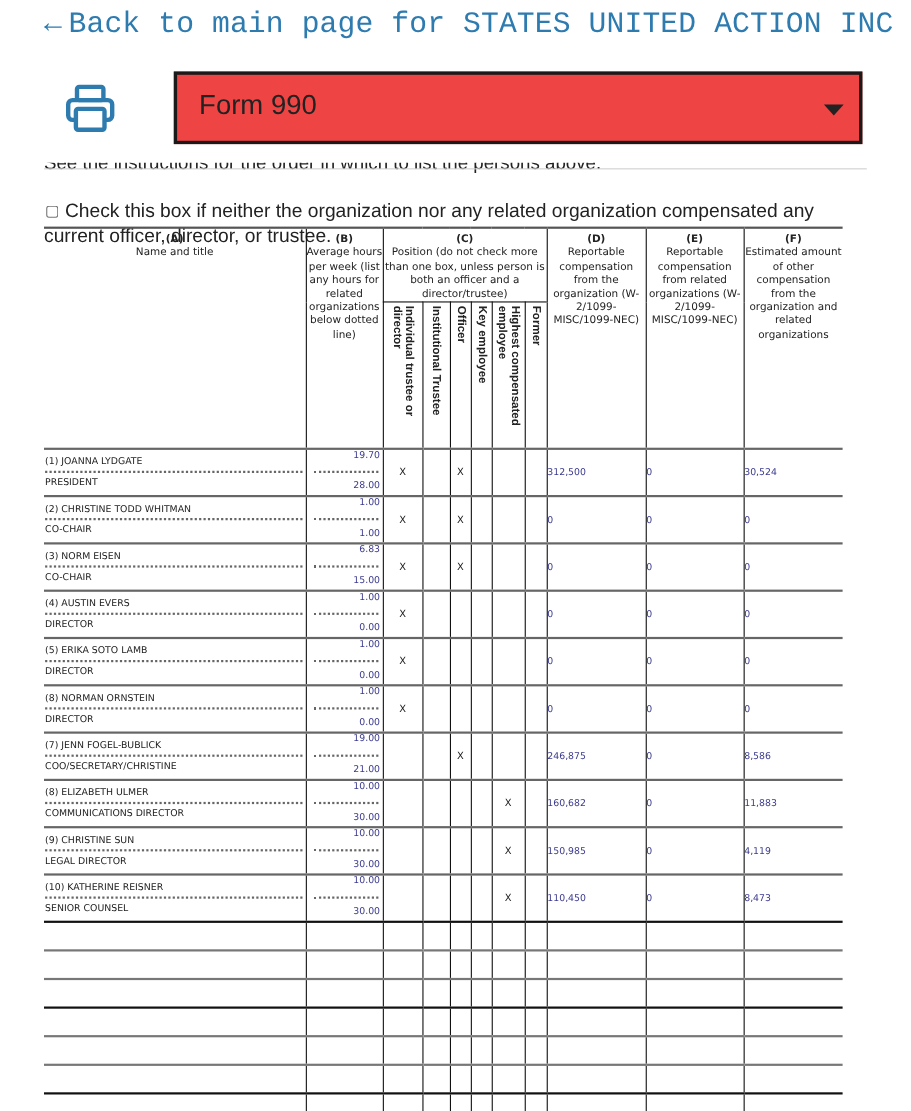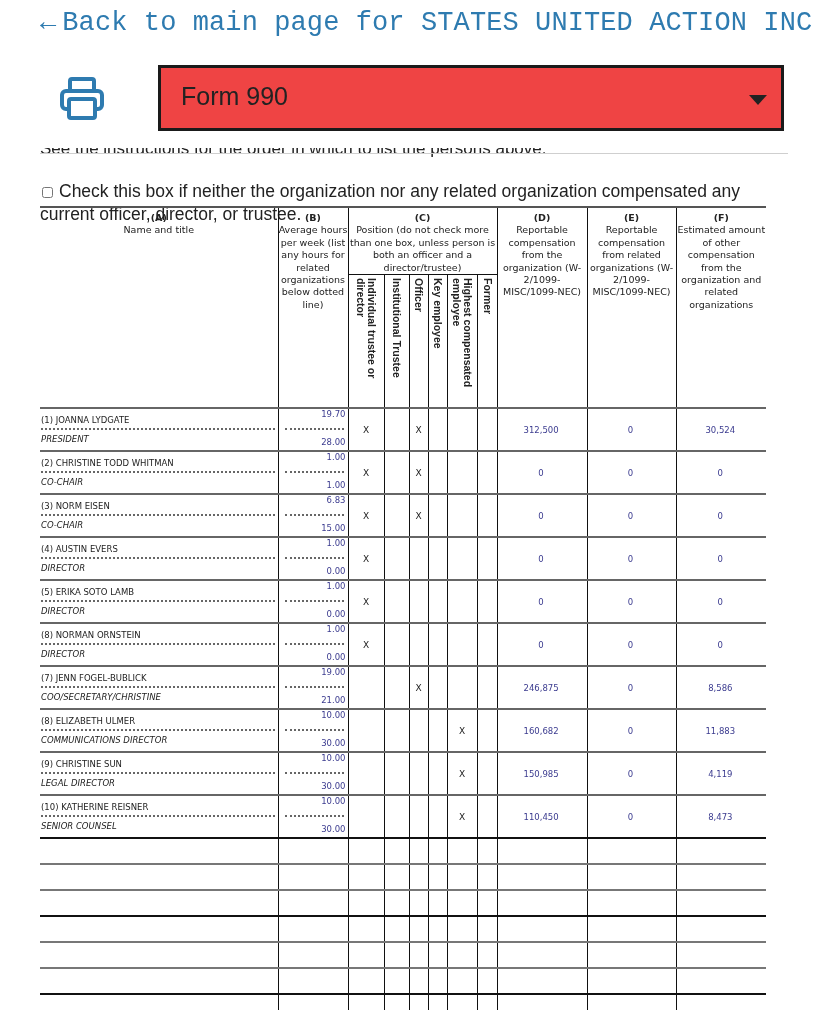--- a/index.html
+++ b/index.html
@@ -21,27 +21,27 @@
   table.comp th:last-child, table.comp td:last-child { border-right:none; }
   table.comp thead tr.h1 th { border-top:2px solid #555; }
   .hd { font-size:9.5px; color:#222; text-align:center; font-weight:normal; vertical-align:top; line-height:12.4px; padding-top:4px !important; }
   .hd b { display:block; font-weight:bold; }
   .vert { height:125px; vertical-align:top; padding-top:3px !important; border-top:1px solid #111; }
   .vert span { writing-mode:vertical-rl; font-family:"Liberation Sans", sans-serif; font-size:10.5px; color:#222; line-height:11px; display:inline-block; text-align:left; }
   tbody tr.row td { border-top:2px solid #666; height:41px; vertical-align:middle; }
   .name-cell { position:relative; font-size:8.5px; color:#222;margin-top:16px; }
   .name-cell .n { position:absolute; left:1px; top:6px; }
   .name-cell .dots { position:absolute; left:1px; right:3px; top:19px; border-top:2px dotted #666; height:0; }
-  .name-cell .t { position:absolute; left:1px; top:25px;font-style:italic; }
+  .name-cell .t { position:absolute; left:1px; top:25px; }
   .hrs-cell { position:relative; font-size:8.5px; color:#3b3b8f; }
   .hrs-cell .h1v { position:absolute; right:2px; top:0px; }
   .hrs-cell .dots { position:absolute; left:6px; right:4px; top:19px; border-top:2px dotted #666; height:0; }
   .hrs-cell .h2v { position:absolute; right:2px; top:28px; }
   .chk { text-align:center; font-size:9px; color:#222; }
-  .amt { text-align:center; font-size:8.5px; color:#3b3b8f; padding-right:2px !important; }
+  .amt { text-align:left; font-size:8.5px; color:#3b3b8f; padding-right:2px !important; }
   tbody tr.blank td { border-top:2px solid #777; height:24px; }
   tbody tr.blank.dark td { border-top:2px solid #111; }
 </style>
 </head>
 <body>
 
 <a class="back-link" href="#">
   <span class="arrow">←</span><span>Back to main page for STATES UNITED ACTION INC</span>
 </a>
 

